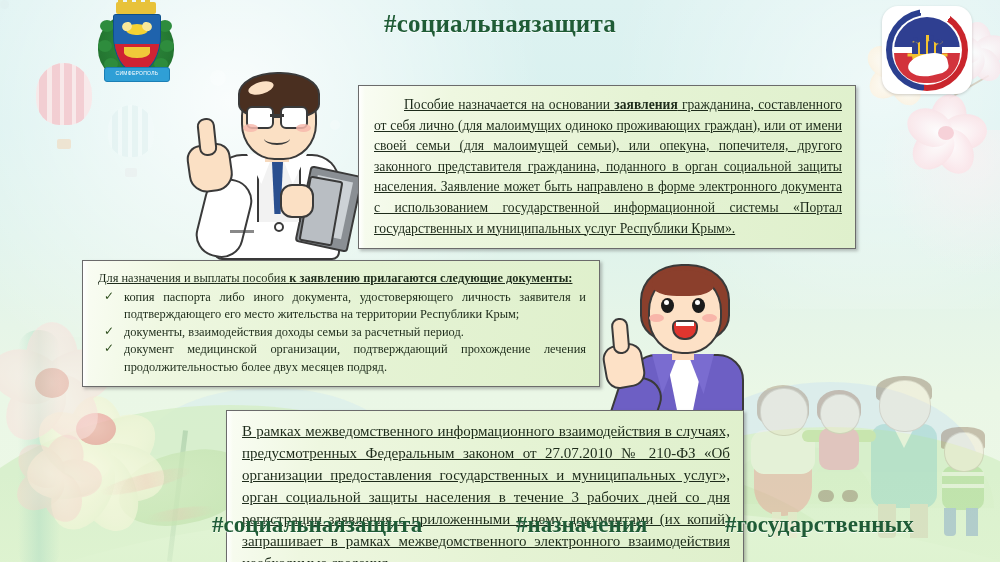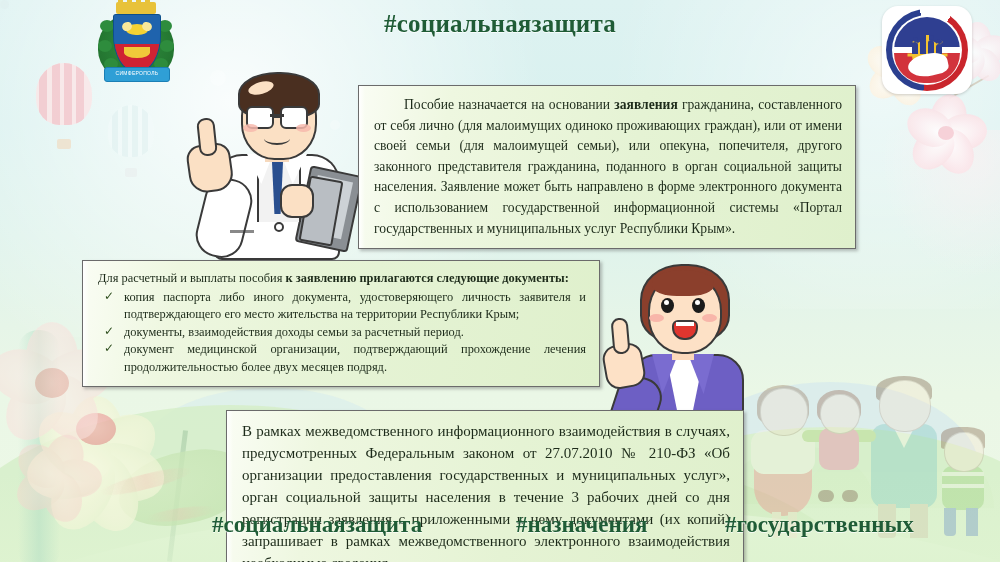--- a/index.html
+++ b/index.html
@@ -294,21 +294,21 @@
     background:linear-gradient(100deg,#fafdf4 0%,#eef7e0 18%,#e5f3d4 55%,#dff0cc 100%);
     border:1px solid #6b6b6b;
     box-shadow:2px 2px 3px rgba(70,70,70,.35);
     color:#1d2b1a;
   }
   .tbox:before{
     content:"";position:absolute;left:0;top:0;bottom:0;width:6px;
     background:linear-gradient(90deg,#ffffff,rgba(255,255,255,0));
   }
   .tbox .inner{position:relative;padding:9px 13px 9px 15px;}
-  .tbox p{margin:0;text-align:justify;text-justify:inter-word;}
+  .tbox p{margin:0;text-align:justify;text-justify:inter-word;text-decoration:underline;}
 
   #box-application{left:358px;top:85px;width:496px;}
   #box-application p{font-size:13.6px;line-height:20.6px;}
   #box-application .ind{text-indent:30px;}
 
   #box-documents{left:82px;top:260px;width:516px;}
   #box-documents p{font-size:12.4px;line-height:17.6px;}
   #box-documents ul{margin:1px 0 0 0;padding:0;list-style:none;}
   #box-documents li{position:relative;padding-left:26px;font-size:12.4px;line-height:17.6px;
     text-align:justify;}
@@ -581,21 +581,21 @@
   <div class="htitle">#социальнаязащита</div>
 
   <div class="tbox" id="box-application">
     <div class="inner">
       <p class="ind"><span>Пособие назначается на основании </span><span class="b">заявления</span><span> гражданина, составленного от себя лично (для малоимущих одиноко проживающих граждан), или от имени своей семьи (для малоимущей семьи), или опекуна, попечителя, другого законного представителя гражданина, поданного в орган социальной защиты населения. Заявление может быть направлено в форме электронного документа с использованием государственной информационной системы «Портал государственных и муниципальных услуг Республики Крым».</span></p>
     </div>
   </div>
 
   <div class="tbox" id="box-documents">
     <div class="inner">
-      <p><span>Для расчетный и выплаты пособия </span><span class="b">к заявлению прилагаются следующие документы:</span></p>
+      <p><span>Для назначения и выплаты пособия </span><span class="b">к заявлению прилагаются следующие документы:</span></p>
       <ul>
         <li>
           <span class="chk">✓</span>
           <span>копия паспорта либо иного документа, удостоверяющего личность заявителя и подтверждающего его место жительства на территории Республики Крым;</span>
         </li>
         <li>
           <span class="chk">✓</span>
           <span>документы, взаимодействия доходы семьи за расчетный период.</span>
         </li>
         <li>

